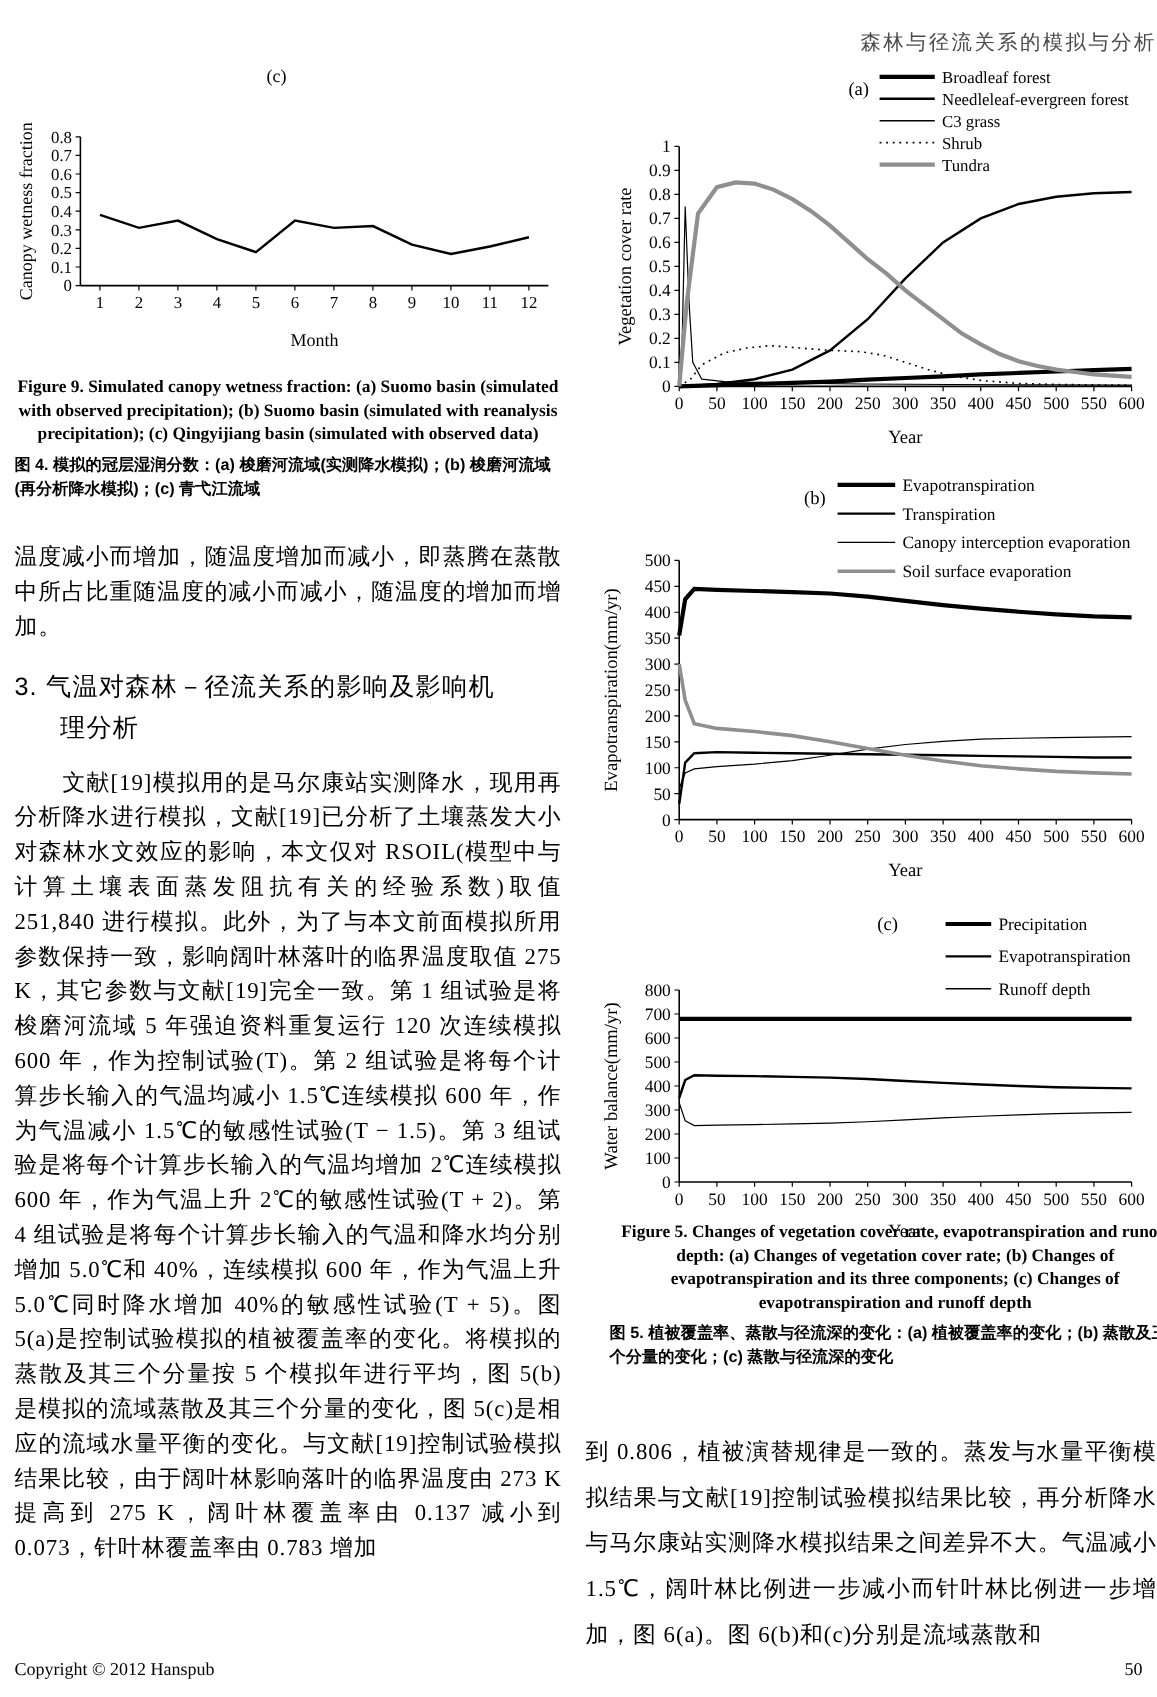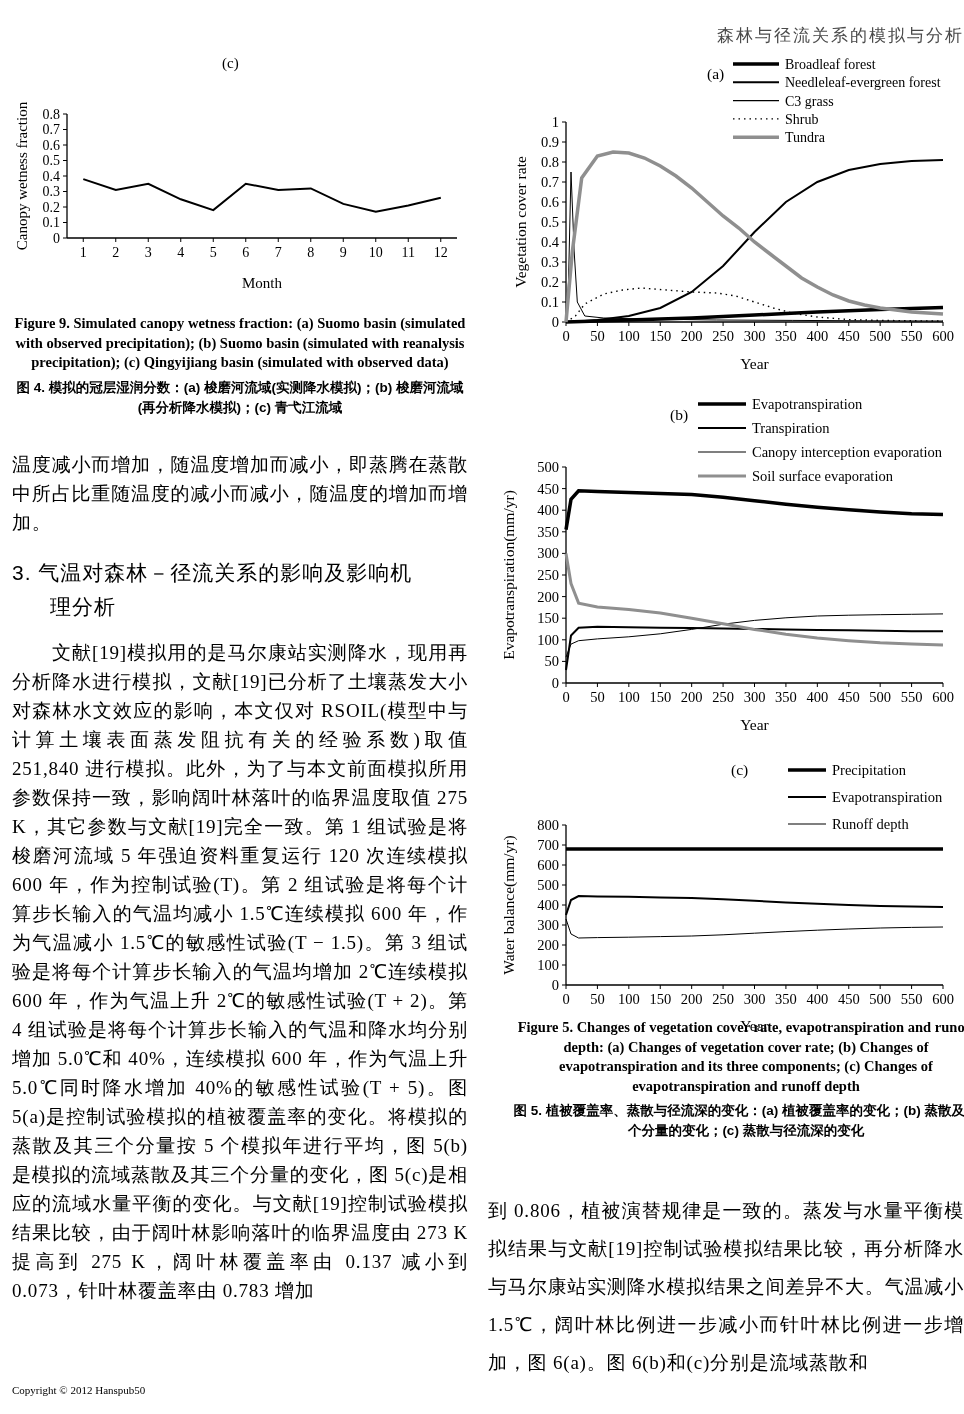--- a/index.html
+++ b/index.html
@@ -24,31 +24,31 @@
   .body-text-right {
     width:476px; font-size:19px; line-height:38px; letter-spacing:0.8px;
     text-align:justify;
   }
   .indent { text-indent:40px; }
   .fig-caption { width:100%; }
   .caption-en {
     font-weight:bold; font-size:14.5px; line-height:19.5px; text-align:center;
   }
   .caption-zh {
-    font-weight:bold; font-size:13.5px; line-height:20px; text-align:center;
+    font-weight:bold; font-size:13.5px; line-height:20px; text-align:left;
     font-family:"Liberation Sans", sans-serif; margin-top:5px;
   }
   .sec-heading {
     font-family:"Liberation Sans", sans-serif; font-weight:normal;
     font-size:21px; line-height:34px; letter-spacing:1px;
     width:420px; padding-left:38px; text-indent:-38px;
   }
   .footer {
     position:absolute; top:1384px; left:12px; width:940px;
-    display:flex; justify-content:flex-start; font-size:11px;
+    display:flex; justify-content:space-between; font-size:15px;
   }
 </style>
 </head>
 <body>
 
 <div>
 
   <div class="page-title">森林与径流关系的模拟与分析</div>
 
   <div class="col-left">

